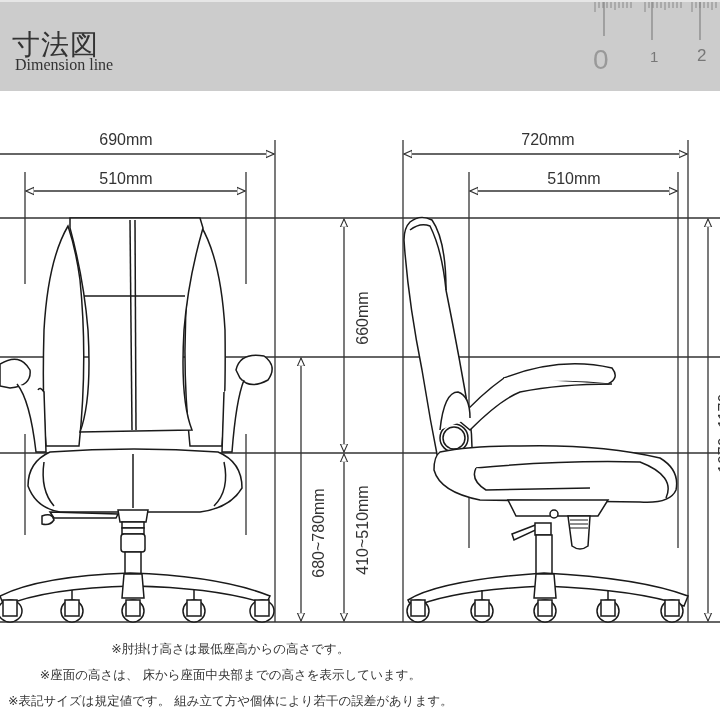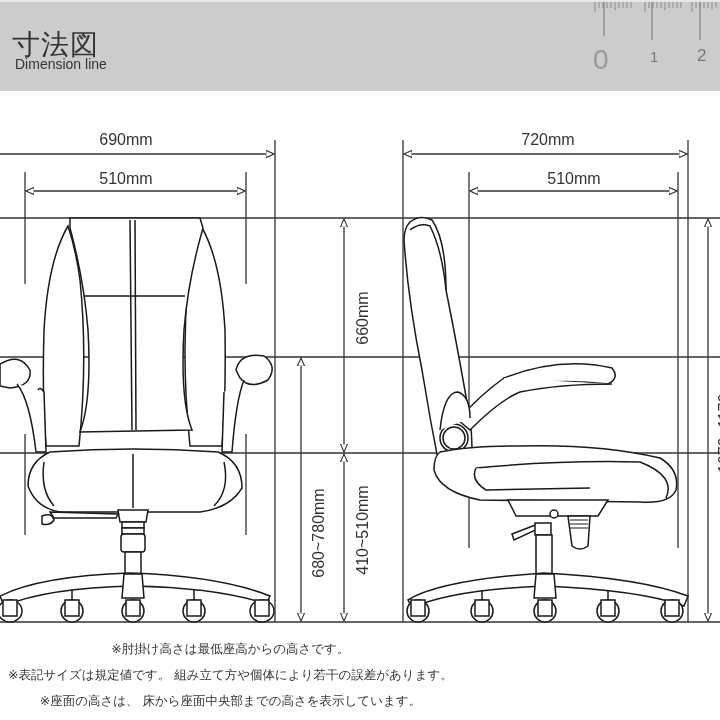--- a/index.html
+++ b/index.html
@@ -1,19 +1,19 @@
 <!DOCTYPE html>
 <html><head>
 <meta charset="utf-8">
 <style>
   html, body { margin:0; padding:0; background:#fff; }
   body { width:720px; height:720px; position:relative; overflow:hidden; font-family:"DejaVu Sans", sans-serif; }
   .header { position:absolute; left:0; top:0; width:720px; height:91px; background:#cccccc; border-top:2px solid #e6e6e6; box-sizing:border-box; }
   .title-ja { position:absolute; left:12px; top:24px; font-size:28px; color:#333; letter-spacing:1px; }
-  .title-en { position:absolute; left:15px; top:54px; font-size:14px; color:#333; font-family:Liberation Sans, sans-serif; }
+  .title-en { position:absolute; left:15px; top:54px; font-size:16px; color:#333; font-family:Liberation Serif, serif; }
   .ruler { position:absolute; left:590px; top:0; width:130px; height:60px; }
   .ruler-num { position:absolute; font-family:"Liberation Sans", sans-serif; color:#777; }
   .n0 { left:593px; top:44px; font-size:28px; color:#999; }
   .n1 { left:650px; top:48px; font-size:15px; }
   .n2 { left:697px; top:46px; font-size:17px; }
   .diagram { position:absolute; left:0; top:91px; width:720px; height:540px; }
   .notes { position:absolute; left:8px; top:636px; font-size:12.5px; color:#333; line-height:26px;text-align:center; }
   .note { white-space:nowrap; }
 </style>
 </head>
@@ -204,15 +204,15 @@
     <text x="574" y="184" text-anchor="middle">510mm</text>
     <text transform="translate(368,318) rotate(-90)" text-anchor="middle">660mm</text>
     <text transform="translate(324,533) rotate(-90)" text-anchor="middle">680~780mm</text>
     <text transform="translate(368,530) rotate(-90)" text-anchor="middle">410~510mm</text>
     <text transform="translate(730,420) rotate(-90)" text-anchor="middle">1070~1170mm</text>
   </g>
 </svg>
 
 <div class="notes">
   <div class="note">※肘掛け高さは最低座高からの高さです。</div>
+  <div class="note">※座面の高さは、 床から座面中央部までの高さを表示しています。</div>
   <div class="note">※表記サイズは規定値です。 組み立て方や個体により若干の誤差があります。</div>
-  <div class="note">※座面の高さは、 床から座面中央部までの高さを表示しています。</div>
 </div>
 
 </body></html>

